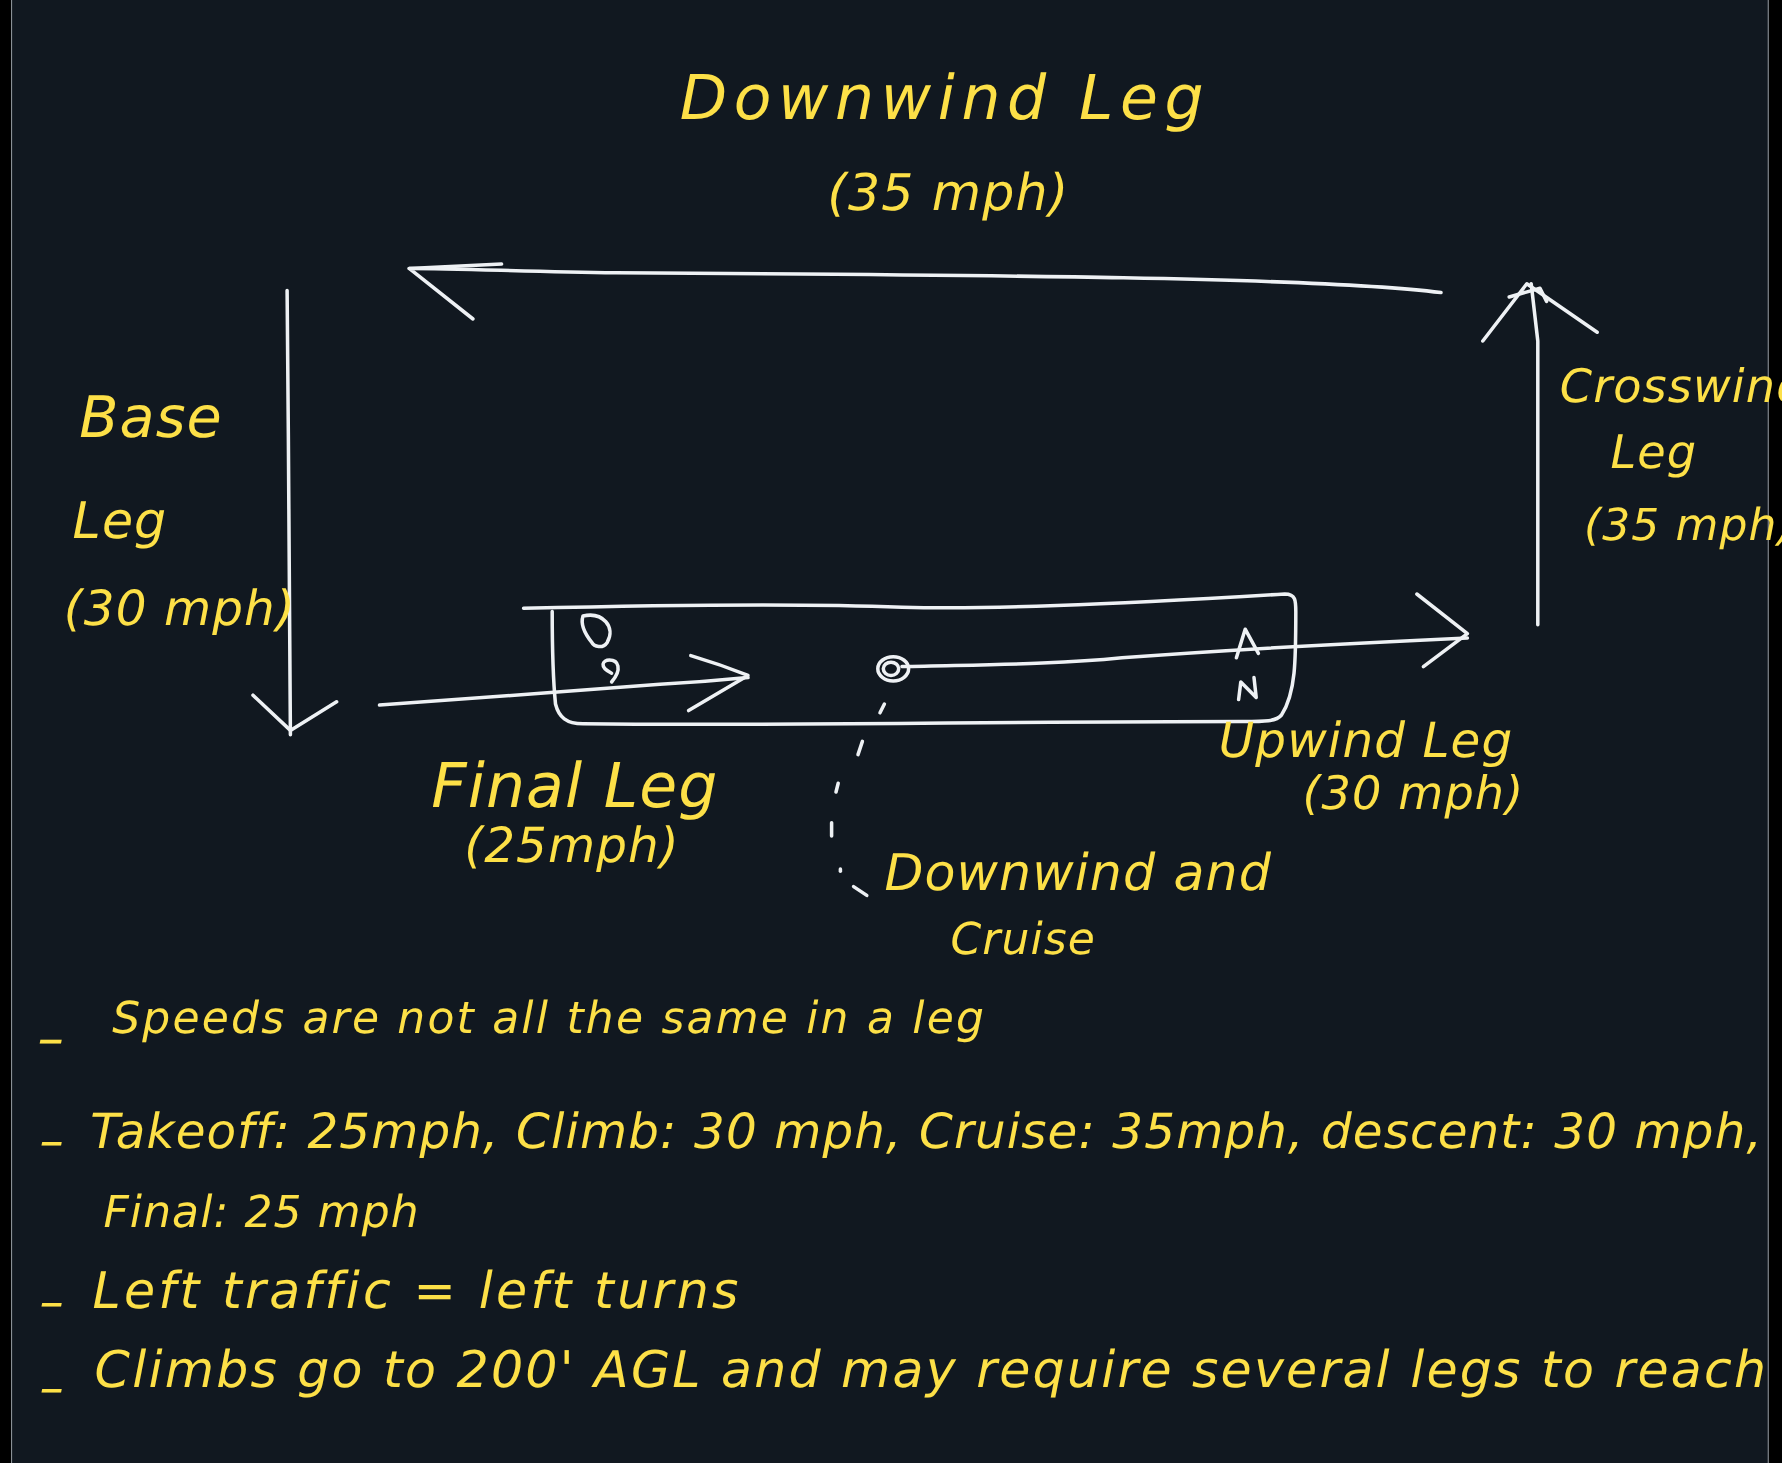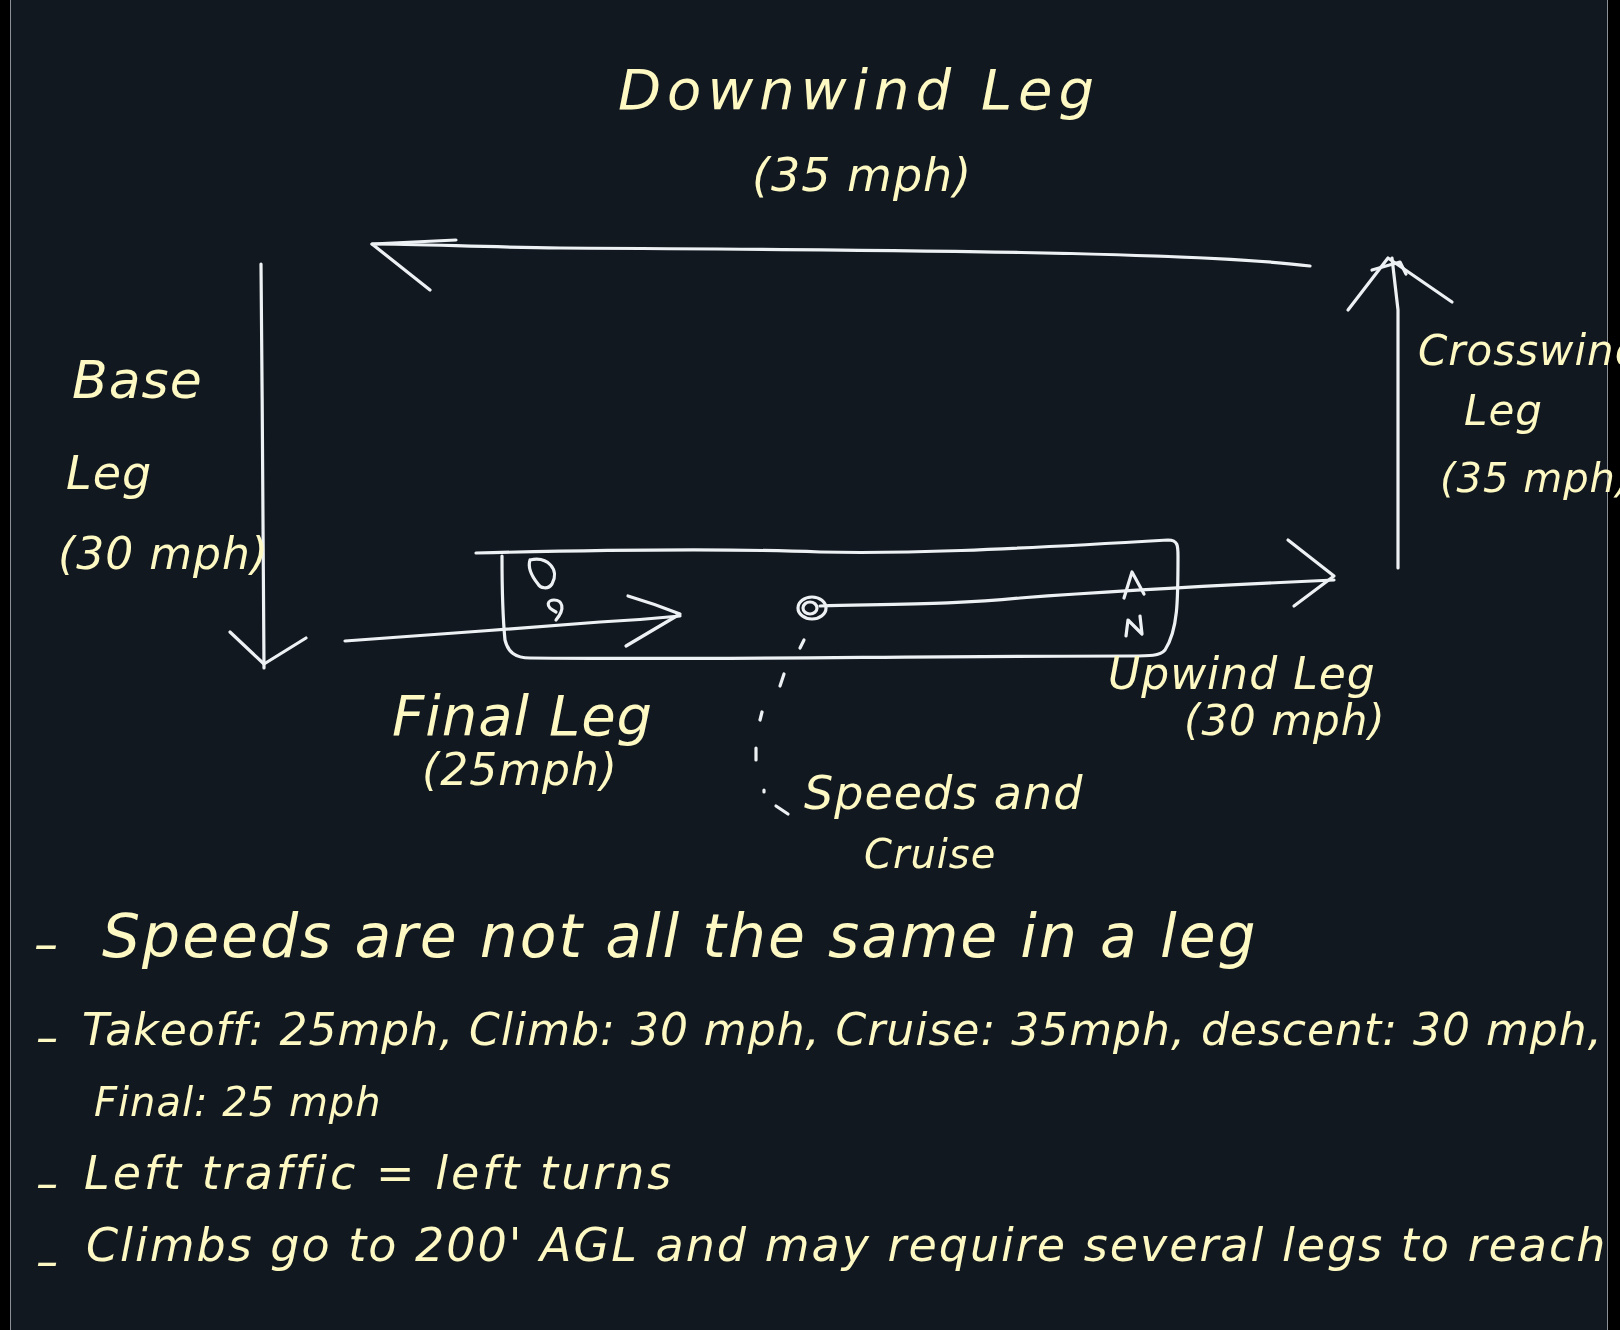--- a/index.html
+++ b/index.html
@@ -9,21 +9,21 @@
       background: #111820;
       border-left: 1px solid #8a9096;
       border-right: 1px solid #8a9096;
       box-sizing: border-box;
     }
     svg.strokes { position: absolute; left: 0; top: 0; width: 1620px; height: 1330px; }
     svg.strokes path, svg.strokes line, svg.strokes polyline, svg.strokes ellipse, svg.strokes rect {
       fill: none; stroke: #eef1f4; stroke-width: 3.2; stroke-linecap: round; stroke-linejoin: round;
     }
     .label {
-      position: absolute; color: #fef9c3;
+      position: absolute; color: #fde047;
       font-family: "DejaVu Sans", sans-serif;
       font-style: italic; font-weight: 300;
       white-space: nowrap; line-height: 1;
       letter-spacing: 1px;
     }
     .xl { font-size: 56px; }
     .lg { font-size: 46px; }
     .md { font-size: 42px; }
     .note { font-size: 44px; }
   </style>
@@ -77,25 +77,25 @@
 <div class="label lg" style="left:44px; top:354px; font-size:52px;margin-left:28px;">Base</div>
 <div class="label lg" style="left:66px; top:450px; font-size:46px;">Leg</div>
 <div class="label lg" style="left:58px; top:532px; font-size:44px;">(30 mph)</div>
 
 <div class="label lg" style="left:392px; top:688px; font-size:56px;">Final Leg</div>
 <div class="label lg" style="left:422px; top:748px; font-size:44px;">(25mph)</div>
 
 <div class="label md" style="left:1108px; top:652px; font-size:44px;">Upwind Leg</div>
 <div class="label md" style="left:1184px; top:700px; font-size:42px;">(30 mph)</div>
 
-<div class="label md" style="left:804px; top:770px; font-size:46px;">Speeds and</div>
+<div class="label md" style="left:804px; top:770px; font-size:46px;">Downwind and</div>
 <div class="label md" style="left:864px; top:834px; font-size:40px;">Cruise</div>
 
 <div class="label note" style="left:34px; top:920px; font-size:48px;">–</div>
-<div class="label note" style="left:102px; top:906px; font-size:60px; letter-spacing:2px;">Speeds are not all the same in a leg</div>
+<div class="label note" style="left:102px; top:906px; font-size:40px; letter-spacing:2px;">Speeds are not all the same in a leg</div>
 
 <div class="label note" style="left:36px; top:1016px;">–</div>
 <div class="label note" style="left:82px; top:1008px; font-size:44px; letter-spacing:1px;">Takeoff: 25mph, Climb: 30 mph, Cruise: 35mph, descent: 30 mph,</div>
 <div class="label note" style="left:94px; top:1082px; font-size:40px;">Final: 25 mph</div>
 
 <div class="label note" style="left:36px; top:1162px;">–</div>
 <div class="label note" style="left:84px; top:1150px; font-size:46px; letter-spacing:3px;">Left traffic = left turns</div>
 
 <div class="label note" style="left:36px; top:1240px;">–</div>
 <div class="label note" style="left:86px; top:1222px; font-size:46px; letter-spacing:2px;">Climbs go to 200' AGL and may require several legs to reach</div>

